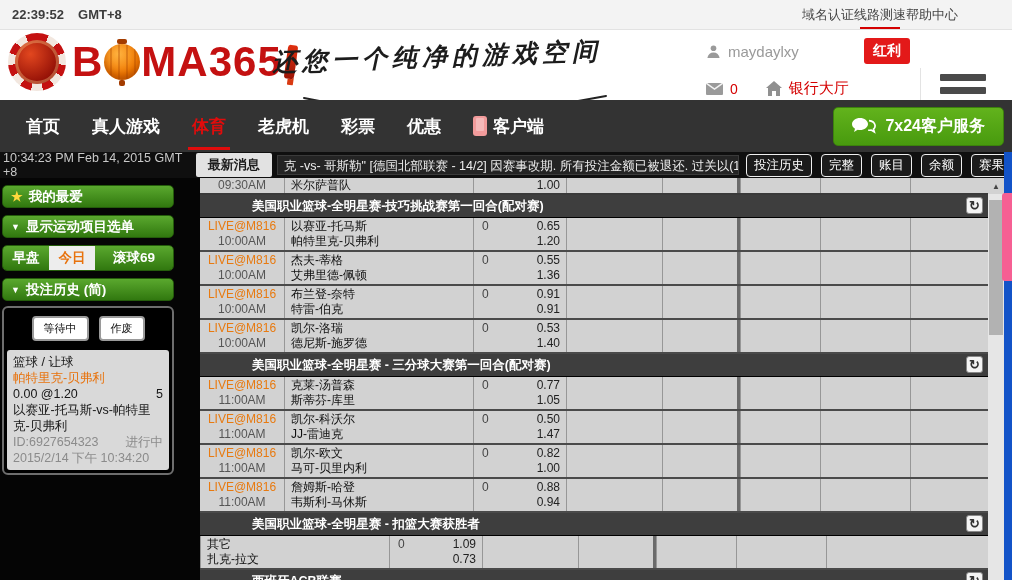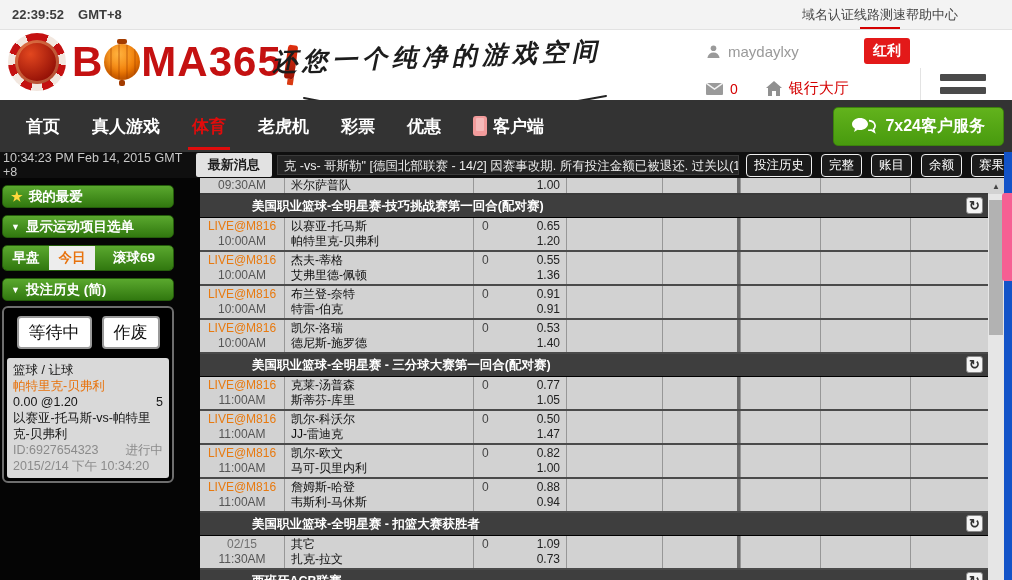--- a/index.html
+++ b/index.html
@@ -81,21 +81,21 @@
   .caret{font-size:9px;}
   .tabs{margin:7px 0 0 2px;width:172px;height:26px;display:flex;border-radius:5px;overflow:hidden;
        border:1px solid #245c0b;box-sizing:border-box;}
   .tab{flex:1;display:flex;align-items:center;justify-content:center;color:#fff;font-size:13.5px;
        font-weight:bold;background:linear-gradient(#5aa82e,#31780f);cursor:pointer;}
   .tab:nth-child(3){flex:1.7;}
   .tab.active{background:#ededed;color:#e8720c;}
   .bh-panel{margin:5px 0 0 2px;width:172px;box-sizing:border-box;border:2px solid #6e6e6e;border-radius:6px;
        background:#000;padding:8px 3px 3px;}
   .bh-filters{display:flex;justify-content:center;gap:10px;margin-bottom:9px;}
-  .bh-btn{background:#fff;border:2px solid #9a9a9a;border-radius:4px;color:#111;font-size:17px;
+  .bh-btn{background:#fff;border:2px solid #9a9a9a;border-radius:4px;color:#111;font-size:11px;
        padding:3px 10px;cursor:pointer;font-family:inherit;}
   .slip{background:#d9d9d9;border-radius:3px;padding:4px 6px;font-size:12.5px;color:#161616;line-height:16px;}
   .slip .sel{color:#e8720c;}
   .slip .sp{display:flex;justify-content:space-between;}
   .slip .muted{color:#8b8b8b;}
   
   .table-wrap{position:absolute;left:200px;top:0;width:788px;bottom:0;background:#000;}
   .prow{height:15px;background:#d2d2d2;display:flex;overflow:hidden;border-bottom:2px solid #3a3a3a;
        font-size:12px;line-height:14px;}
   .prow .pc-time{width:84px;text-align:center;color:#555;}
@@ -458,24 +458,20 @@
           <div class="c-e e1"></div>
           <div class="c-e e2"></div>
           <div class="c-e e3"></div>
           <div class="c-e e4"></div>
         </div>
         <div class="thead">
           <span>美国职业篮球-全明星赛 - 扣篮大赛获胜者</span>
           <span class="refresh">↻</span>
         </div>
         <div class="trow">
-          <div class="c-time">
-            <div class="tag">02/15</div>
-            <div class="tm">11:30AM</div>
-          </div>
           <div class="c-team">
             <div>其它</div>
             <div>扎克-拉文</div>
           </div>
           <div class="c-hdp">0</div>
           <div class="c-odds">
             <div>1.09</div>
             <div>0.73</div>
           </div>
           <div class="c-e e0"></div>

